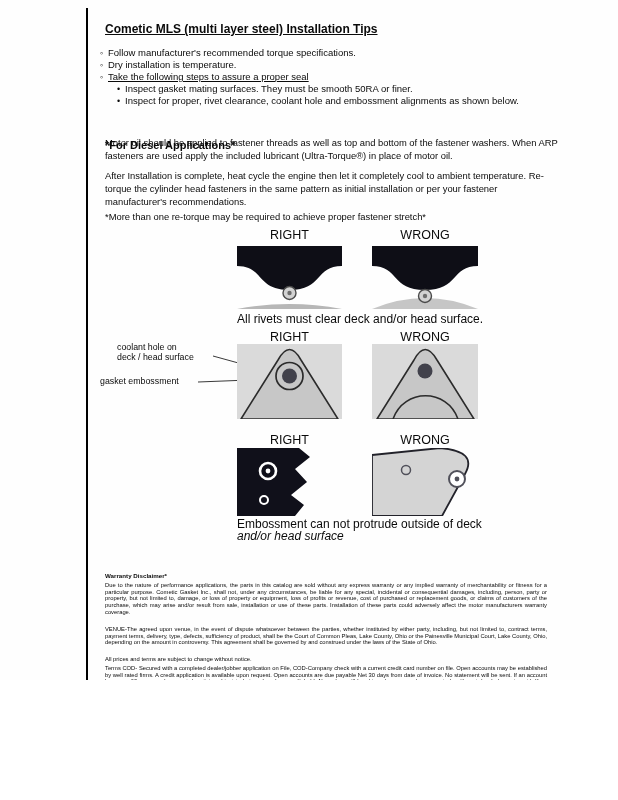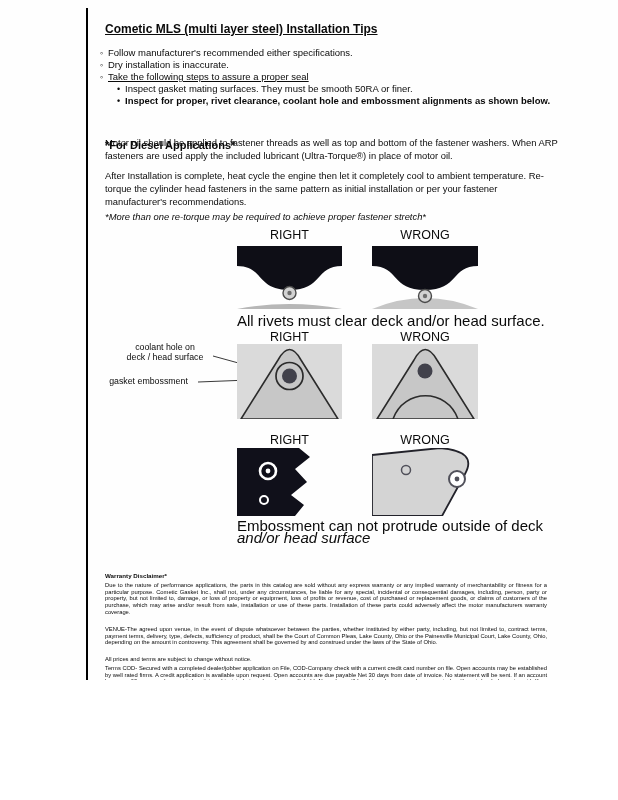--- a/index.html
+++ b/index.html
@@ -4,43 +4,43 @@
 <style>
   html,body{margin:0;padding:0;background:#ffffff;}
   .page{position:relative;width:618px;height:680px;background:#fefefe;font-family:"Liberation Sans",sans-serif;color:#0a0a0a;overflow:hidden;}
   .abs{position:absolute;}
   .rule{background:#000;}
   .title{font-size:12px;font-weight:bold;text-decoration:underline;white-space:nowrap;}
   .tip{font-size:9.5px;white-space:nowrap;}
   .tip .b{display:inline-block;width:8px;font-size:9px;}
   .heading{font-size:11px;font-weight:bold;white-space:nowrap;margin-top:21px;}
   .body-text{font-size:9.4px;line-height:13px;}
-  .note{font-size:9.4px;white-space:nowrap;font-style:italic;}
+  .note{font-size:9.4px;white-space:nowrap;}
   .dg-label{font-size:12.5px;text-align:center;}
-  .caption{font-size:15px;white-space:nowrap;}
-  .ann{font-size:8.8px;text-align:center;white-space:nowrap;}
+  .caption{font-size:12px;white-space:nowrap;}
+  .ann{font-size:8.8px;text-align:left;white-space:nowrap;}
   .fineh{font-size:6.2px;font-weight:bold;white-space:nowrap;}
   .fine{font-size:5.8px;line-height:6.7px;text-align:justify;}
   .fine1{font-size:5.8px;white-space:nowrap;}
   .footer{font-size:11.5px;white-space:nowrap;}
 </style>
 </head>
 <body>
 
 <div class="page">
 
   <div class="abs rule" style="left:86px;top:8px;width:2px;height:765px;"></div>
 
   <div class="abs title" style="left:105px;top:22px;">Cometic MLS (multi layer steel) Installation Tips</div>
 
-  <div class="abs tip" style="left:100px;top:47px;"><span class="b">◦</span><span>Follow manufacturer's recommended either specifications.</span></div>
-  <div class="abs tip" style="left:100px;top:59px;"><span class="b">◦</span><span>Dry installation is inaccurate.</span></div>
+  <div class="abs tip" style="left:100px;top:47px;"><span class="b">◦</span><span>Follow manufacturer's recommended torque specifications.</span></div>
+  <div class="abs tip" style="left:100px;top:59px;"><span class="b">◦</span><span>Dry installation is temperature.</span></div>
   <div class="abs tip" style="left:100px;top:71px;text-decoration:underline;"><span class="b">◦</span><span>Take the following steps to assure a proper seal</span></div>
   <div class="abs tip" style="left:117px;top:83px;"><span class="b">•</span><span>Inspect gasket mating surfaces.  They must be smooth 50RA or finer.</span></div>
-  <div class="abs tip" style="left:117px;top:95px;font-weight:bold;"><span class="b">•</span><span>Inspect for proper, rivet clearance, coolant hole and embossment alignments as shown below.</span></div>
+  <div class="abs tip" style="left:117px;top:95px;"><span class="b">•</span><span>Inspect for proper, rivet clearance, coolant hole and embossment alignments as shown below.</span></div>
 
   <div class="abs heading" style="left:105px;top:118px;">*For Diesel Applications*</div>
   <div class="abs body-text" style="left:105px;top:136px;width:455px;">Motor oil should be applied to fastener threads as well as top and bottom of the fastener washers. When ARP fasteners are used apply the included lubricant (Ultra-Torque®) in place of motor oil.</div>
   <div class="abs body-text" style="left:105px;top:169px;width:455px;">After Installation is complete, heat cycle the engine then let it completely cool to ambient temperature. Re-torque the cylinder head fasteners in the same pattern as initial installation or per your fastener manufacturer's recommendations.</div>
   <div class="abs note" style="left:105px;top:211px;">*More than one re-torque may be required to achieve proper fastener stretch*</div>
 
   <div class="abs dg-label" style="left:237px;top:228px;width:105px;">RIGHT</div>
   <div class="abs dg-label" style="left:372px;top:228px;width:106px;">WRONG</div>
 
   <svg class="abs" style="left:237px;top:246px;" width="105" height="63" viewBox="0 0 105 63">

